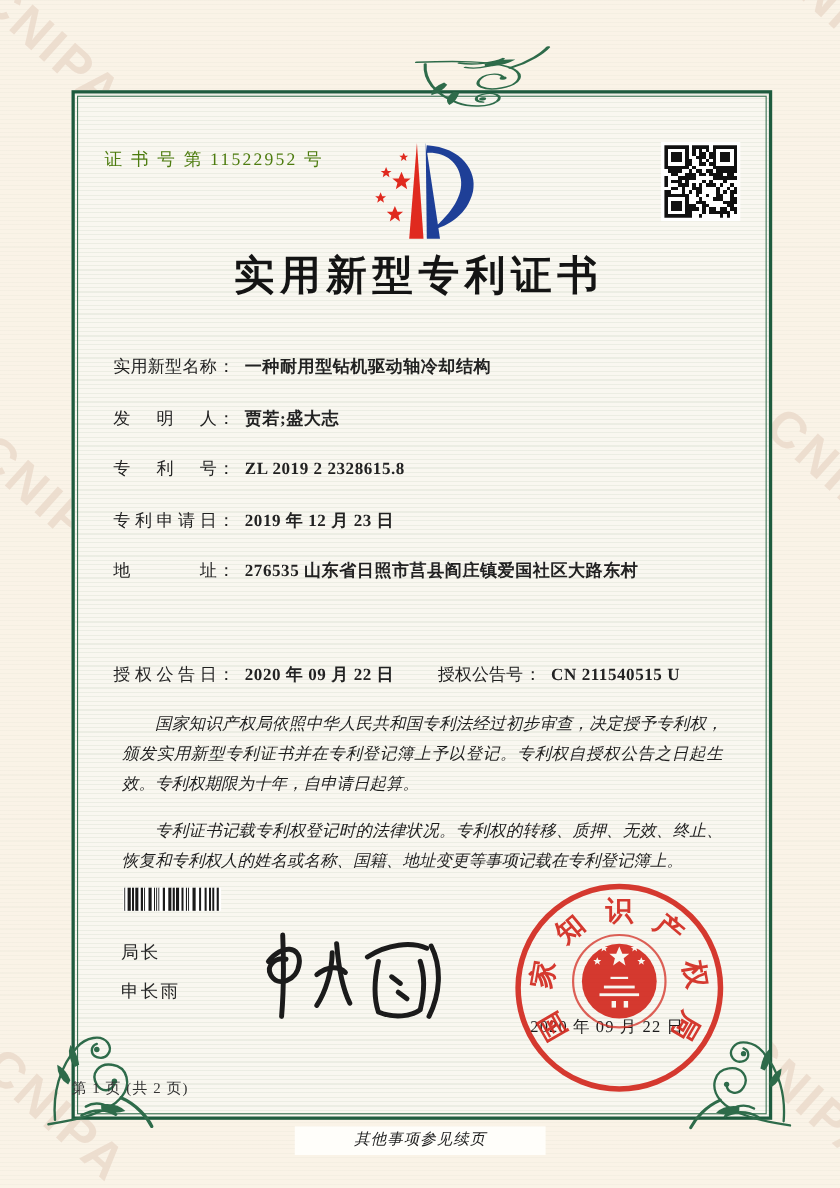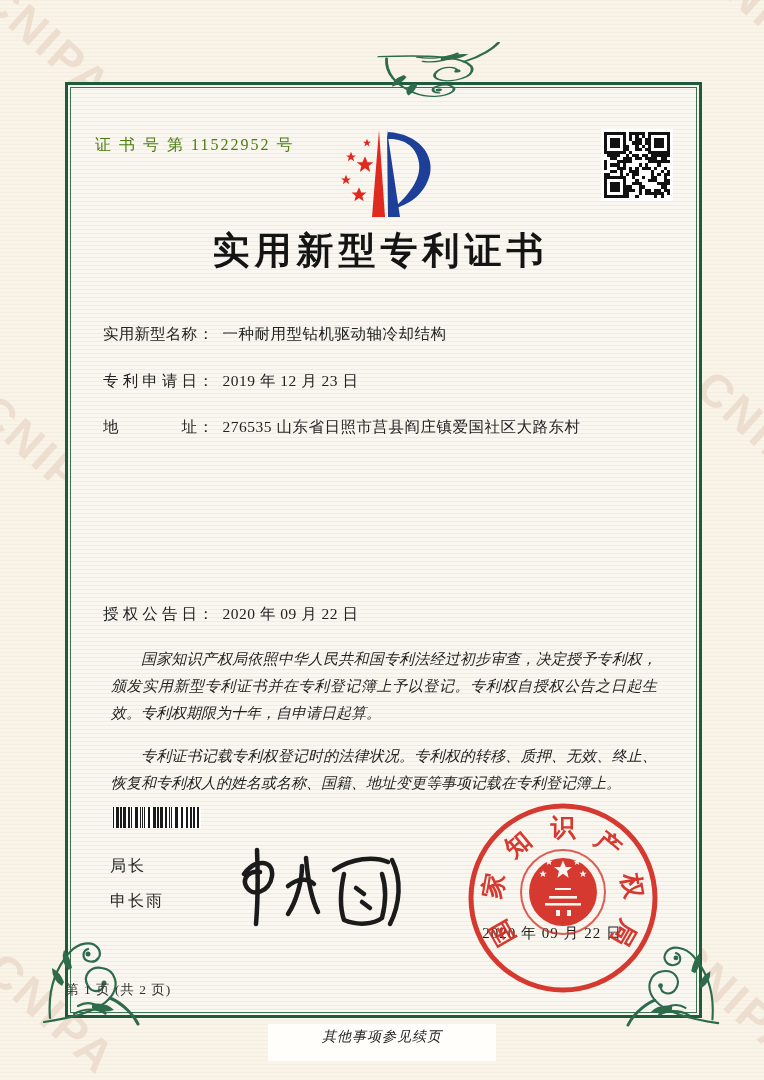--- a/index.html
+++ b/index.html
@@ -65,21 +65,21 @@
     color:#141414;
   }
   .fields{position:absolute;left:103px;top:311px;width:580px;}
   .frow{height:46.5px;line-height:46.5px;font-size:15.5px;white-space:nowrap;}
   .flabel{
     display:inline-block;width:94px;
     text-align:justify;text-align-last:justify;
     vertical-align:top;
   }
   .fcolon{display:inline-block;margin-left:1px;}
-  .fvalue{margin-left:9px;letter-spacing:.5px;}
+  .fvalue{margin-left:9px;letter-spacing:.5px;font-weight:bold;}
   .grant-row{position:absolute;top:591px;left:103px;width:580px;height:46px;line-height:46px;font-size:15.5px;white-space:nowrap;}
   .grant-pair2{position:absolute;left:295px;top:0;}
   .body-text{
     position:absolute;left:95px;top:630px;width:578px;
     font-size:15px;line-height:27px;font-style:italic;
     color:#1f1f1f;text-align:justify;
   }
   .body-text p{margin:16px;text-indent:2em;}
   .barcode{
     position:absolute;left:112px;top:807px;height:21px;
@@ -98,21 +98,21 @@
   .seal-date{
     position:absolute;left:472px;top:924px;width:160px;
     font-size:15px;letter-spacing:1px;color:#1c1c1c;text-align:center;z-index:2;
   }
   .seal{position:absolute;left:461px;top:796px;width:205px;height:205px;z-index:3;opacity:.92;}
   .page-num{
     position:absolute;left:65px;top:981px;width:631px;
     font-size:13.5px;letter-spacing:1px;color:#333;
   }
   .footer-band{
-    position:absolute;left:268px;top:1024px;width:228px;height:37px;line-height:26px;
+    position:absolute;left:268px;top:1024px;width:228px;height:26px;line-height:26px;
     background:rgba(255,255,252,.92);
     text-align:center;font-size:14px;font-style:italic;color:#222;letter-spacing:1px;
   }
   .orn{position:absolute;pointer-events:none;}
   .orn-bl{left:34px;top:926px;width:112px;height:100px;}
   .orn-br{left:626px;top:926px;width:96px;height:106px;transform:scaleX(-1);}
   .orn-top{left:376px;top:48px;width:128px;height:58px;transform:scaleY(-1) rotate(6deg);}
 </style>
 </head>
 <body>
@@ -338,30 +338,39 @@
     <rect x="2" y="16" width="3" height="3" fill="#111"></rect>
   </svg>
 
 <div class="title">实用新型专利证书</div>
 
 <div class="fields">
   <div class="frow">
     <span class="flabel">实用新型名称</span><span class="fcolon">：</span><span class="fvalue">一种耐用型钻机驱动轴冷却结构</span>
   </div>
   <div class="frow">
+    <span class="flabel">发明人</span><span class="fcolon">：</span><span class="fvalue">贾若;盛大志</span>
+  </div>
+  <div class="frow">
+    <span class="flabel">专利号</span><span class="fcolon">：</span><span class="fvalue">ZL 2019 2 2328615.8</span>
+  </div>
+  <div class="frow">
     <span class="flabel">专利申请日</span><span class="fcolon">：</span><span class="fvalue">2019 年 12 月 23 日</span>
   </div>
   <div class="frow">
     <span class="flabel">地址</span><span class="fcolon">：</span><span class="fvalue">276535 山东省日照市莒县阎庄镇爱国社区大路东村</span>
   </div>
 </div>
 
 <div class="grant-row">
   <span>
     <span class="flabel">授权公告日</span><span class="fcolon">：</span><span class="fvalue">2020 年 09 月 22 日</span>
+  </span>
+  <span class="grant-pair2">
+    <span>授权公告号</span><span class="fcolon">：</span><span class="fvalue">CN 211540515 U</span>
   </span>
 </div>
 
 <div class="body-text">
   <p>国家知识产权局依照中华人民共和国专利法经过初步审查，决定授予专利权，颁发实用新型专利证书并在专利登记簿上予以登记。专利权自授权公告之日起生效。专利权期限为十年，自申请日起算。</p>
   <p>专利证书记载专利权登记时的法律状况。专利权的转移、质押、无效、终止、恢复和专利权人的姓名或名称、国籍、地址变更等事项记载在专利登记簿上。</p>
 </div>
 
 <div class="barcode" id="barcode">
     <div style="width: 1px; background: rgb(26, 26, 26);"></div>

